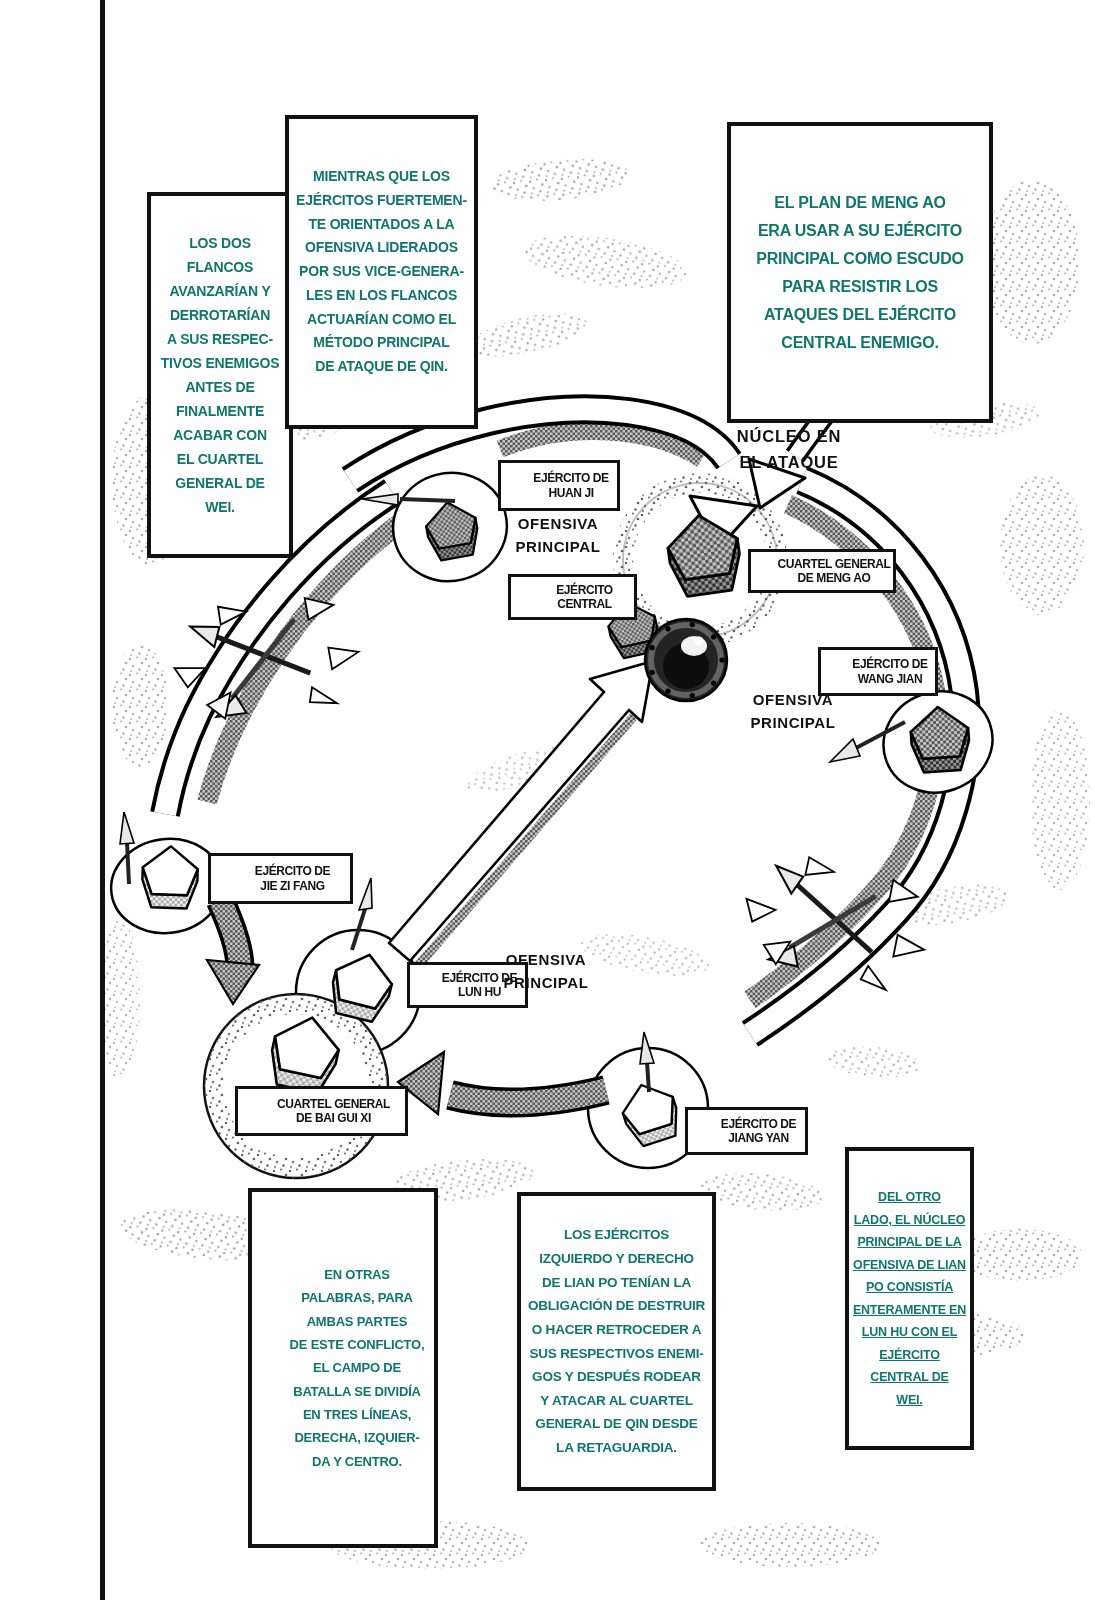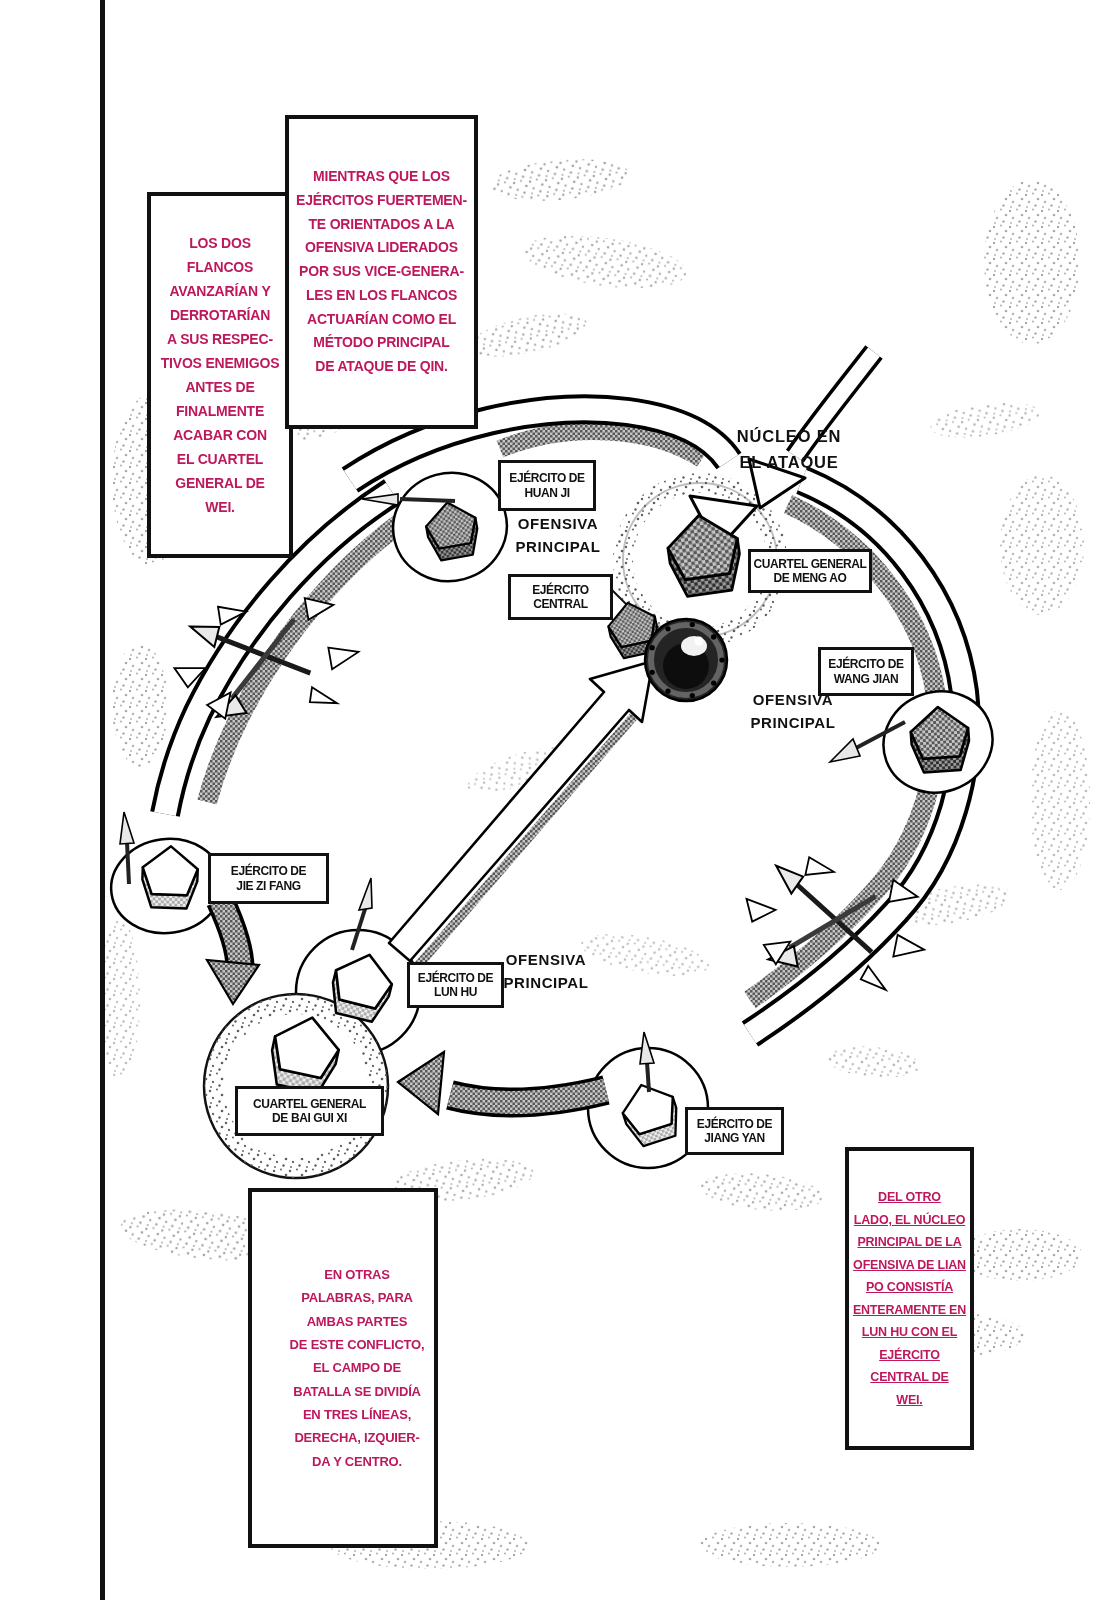--- a/index.html
+++ b/index.html
@@ -2,24 +2,24 @@
 <html><head>
 <meta charset="utf-8">
 <style>
   html,body{margin:0;padding:0;background:#e8e8e4;}
   #page{position:relative;width:1095px;height:1600px;background:#ffffff;overflow:hidden;
         font-family:"Liberation Sans",sans-serif;color:#111;}
   #art{position:absolute;left:0;top:0;}
   .rule{position:absolute;background:#111;}
   .box{position:absolute;background:#fff;border:4px solid #111;display:flex;align-items:center;
        justify-content:center;text-align:center;white-space:pre-line;font-weight:bold;
-       letter-spacing:-0.2px;color:#be185d;z-index:4;}
+       letter-spacing:-0.2px;color:#0f766e;z-index:4;}
   .mlabel{position:absolute;background:#fff;border:3px solid #111;display:flex;align-items:center;
        justify-content:center;text-align:center;white-space:pre-line;font-weight:bold;
-       font-size:12px;line-height:1.18;letter-spacing:-0.4px;z-index:3;}
+       font-size:12px;line-height:1.18;letter-spacing:-0.4px;z-index:3;padding-left:24px;}
   .float{position:absolute;text-align:center;white-space:pre-line;font-weight:bold;
        font-size:15px;line-height:1.55;letter-spacing:0.6px;z-index:3;}
   .b1{left:147px;top:192px;width:138px;height:358px;font-size:14px;line-height:1.72;align-items:center;}
   .b2{left:285px;top:115px;width:185px;height:306px;font-size:14px;line-height:1.7;}
   .b3{left:727px;top:122px;width:258px;height:293px;font-size:16px;line-height:1.75;}
   .b4{left:248px;top:1188px;width:154px;height:352px;font-size:13px;line-height:1.8;padding-left:28px;}
   .b5{left:517px;top:1192px;width:191px;height:291px;font-size:13.5px;line-height:1.75;}
   .b6{left:845px;top:1147px;width:121px;height:295px;font-size:12.5px;line-height:1.8;text-decoration:underline;}
   .l-huanji{left:498px;top:460px;width:92px;height:45px;}
   .l-central{left:508px;top:574px;width:99px;height:40px;}
@@ -265,29 +265,45 @@
 WEI.</span></div>
 <div class="box b2"><span>MIENTRAS QUE LOS
 EJÉRCITOS FUERTEMEN-
 TE ORIENTADOS A LA
 OFENSIVA LIDERADOS
 POR SUS VICE-GENERA-
 LES EN LOS FLANCOS
 ACTUARÍAN COMO EL
 MÉTODO PRINCIPAL
 DE ATAQUE DE QIN.</span></div>
+<div class="box b3"><span>EL PLAN DE MENG AO
+ERA USAR A SU EJÉRCITO
+PRINCIPAL COMO ESCUDO
+PARA RESISTIR LOS
+ATAQUES DEL EJÉRCITO
+CENTRAL ENEMIGO.</span></div>
 <div class="box b4"><span>EN OTRAS
 PALABRAS, PARA
 AMBAS PARTES
 DE ESTE CONFLICTO,
 EL CAMPO DE
 BATALLA SE DIVIDÍA
 EN TRES LÍNEAS,
 DERECHA, IZQUIER-
 DA Y CENTRO.</span></div>
+<div class="box b5"><span>LOS EJÉRCITOS
+IZQUIERDO Y DERECHO
+DE LIAN PO TENÍAN LA
+OBLIGACIÓN DE DESTRUIR
+O HACER RETROCEDER A
+SUS RESPECTIVOS ENEMI-
+GOS Y DESPUÉS RODEAR
+Y ATACAR AL CUARTEL
+GENERAL DE QIN DESDE
+LA RETAGUARDIA.</span></div>
 <div class="box b6"><span>DEL OTRO
 LADO, EL NÚCLEO
 PRINCIPAL DE LA
 OFENSIVA DE LIAN
 PO CONSISTÍA
 ENTERAMENTE EN
 LUN HU CON EL
 EJÉRCITO
 CENTRAL DE
 WEI.</span></div>

